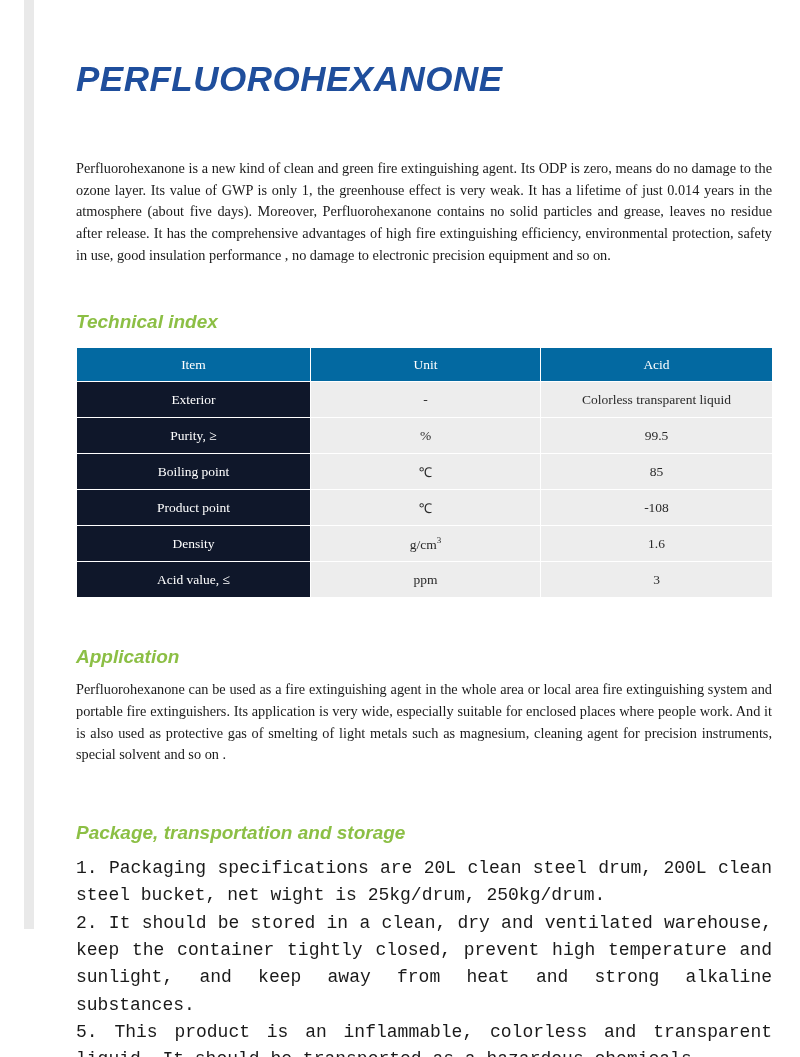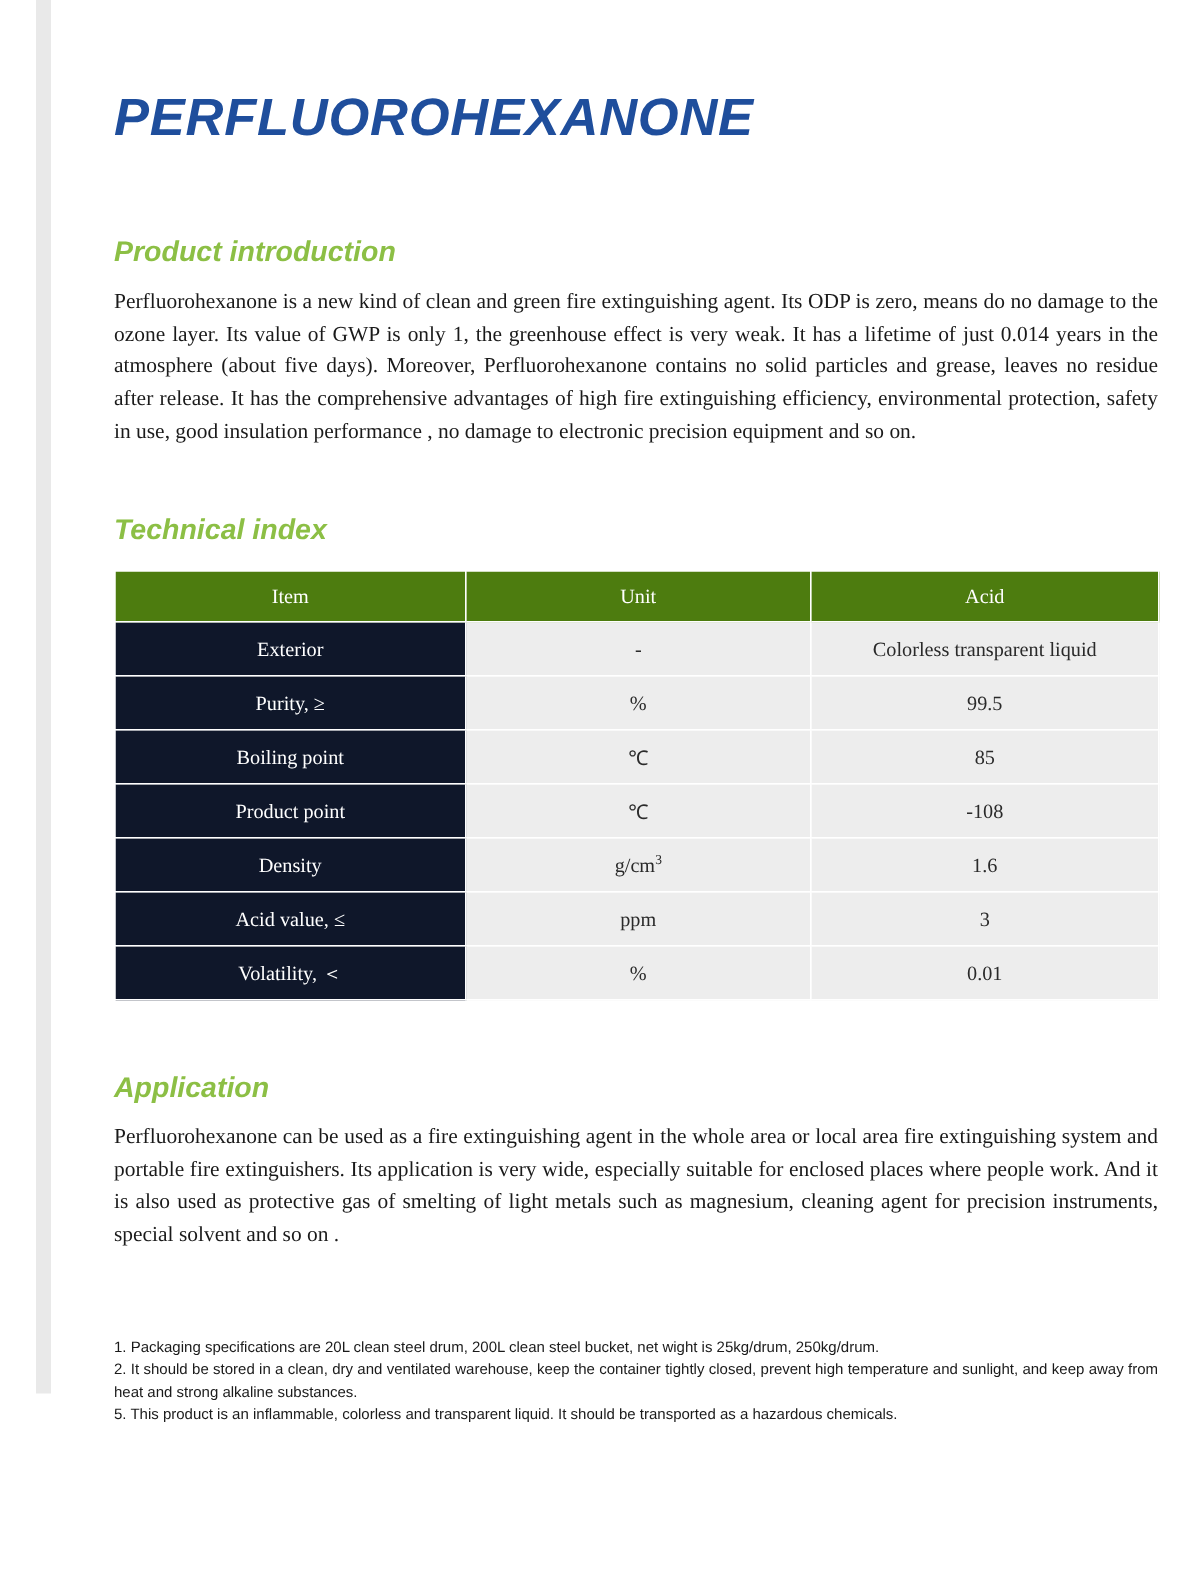--- a/index.html
+++ b/index.html
@@ -57,21 +57,21 @@
   .sec-technical {
     margin-top: 44px;
   }
   table.tech-table {
     width: 696px;
     border-collapse: collapse;
     margin-top: 14px;
     table-layout: fixed;
   }
   table.tech-table th {
-    background: #4d7c0f;
+    background: #0369a1;
     color: #ffffff;
     font-family: "Liberation Serif", serif;
     font-weight: normal;
     font-size: 13.5px;
     height: 31px;
     border: 1px solid #ffffff;
     text-align: center;
     vertical-align: middle;
   }
   table.tech-table td {
@@ -96,22 +96,22 @@
   .sec-application {
     margin-top: 48px;
   }
   .sec-package {
     margin-top: 56px;
   }
   .package-lines {
     margin-top: 10px;
   }
   .package-lines .line {
-    font-family: Liberation Sans, sans-serif;
-    font-size: 10px;
+    font-family: Liberation Mono, monospace;
+    font-size: 18px;
     line-height: 1.52;
     color: #1a1a1a;
     text-align: justify;
   }
   sup {
     font-size: 9px;
     vertical-align: super;
   }
   .edge {
     position: absolute;
@@ -127,21 +127,20 @@
 <body>
 
 <div class="page">
 
   <div class="edge left"></div>
   <div class="edge right"></div>
 
   <h1 class="main-title">PERFLUOROHEXANONE</h1>
 
   <div class="sec-intro">
-    <h2 class="section-heading">Product introduction</h2>
     <p class="body-text">Perfluorohexanone is a new kind of clean and green fire extinguishing agent. Its ODP is zero, means do no damage to the ozone layer. Its value of GWP is only 1, the greenhouse effect is very weak. It has a lifetime of just 0.014 years in the atmosphere (about five days). Moreover, Perfluorohexanone contains no solid particles and grease, leaves no residue after release. It has the comprehensive advantages of high fire extinguishing efficiency, environmental protection, safety in use, good insulation performance , no damage to electronic precision equipment and so on.</p>
   </div>
 
   <div class="sec-technical">
     <h2 class="section-heading">Technical index</h2>
     <table class="tech-table">
       <colgroup>
         <col class="col-item">
         <col class="col-unit">
         <col class="col-index">
@@ -177,35 +176,31 @@
         <tr>
           <td class="item-cell">Density</td>
           <td class="value-cell">g/cm<sup>3</sup></td>
           <td class="value-cell">1.6</td>
         </tr>
         <tr>
           <td class="item-cell">Acid value, ≤</td>
           <td class="value-cell">ppm</td>
           <td class="value-cell">3</td>
         </tr>
-        <tr>
-          <td class="item-cell">Volatility, ＜</td>
-          <td class="value-cell">%</td>
-          <td class="value-cell">0.01</td>
-        </tr>
       </tbody>
     </table>
   </div>
 
   <div class="sec-application">
     <h2 class="section-heading">Application</h2>
     <p class="body-text">Perfluorohexanone can be used as a fire extinguishing agent in the whole area or local area fire extinguishing system and portable fire extinguishers. Its application is very wide, especially suitable for enclosed places where people work. And it is also used as protective gas of smelting of light metals such as magnesium, cleaning agent for precision instruments, special solvent and so on .</p>
   </div>
 
   <div class="sec-package">
+    <h2 class="section-heading">Package, transportation and storage</h2>
     <div class="package-lines">
       <div class="line">1. Packaging specifications are 20L clean steel drum, 200L clean steel bucket, net wight is 25kg/drum, 250kg/drum.</div>
       <div class="line">2. It should be stored in a clean, dry and ventilated warehouse, keep the container tightly closed, prevent high temperature and sunlight, and keep away from heat and strong alkaline substances.</div>
       <div class="line">5. This product is an inflammable, colorless and transparent liquid. It should be transported as a hazardous chemicals.</div>
     </div>
   </div>
 
 </div>
 
 </body></html>

